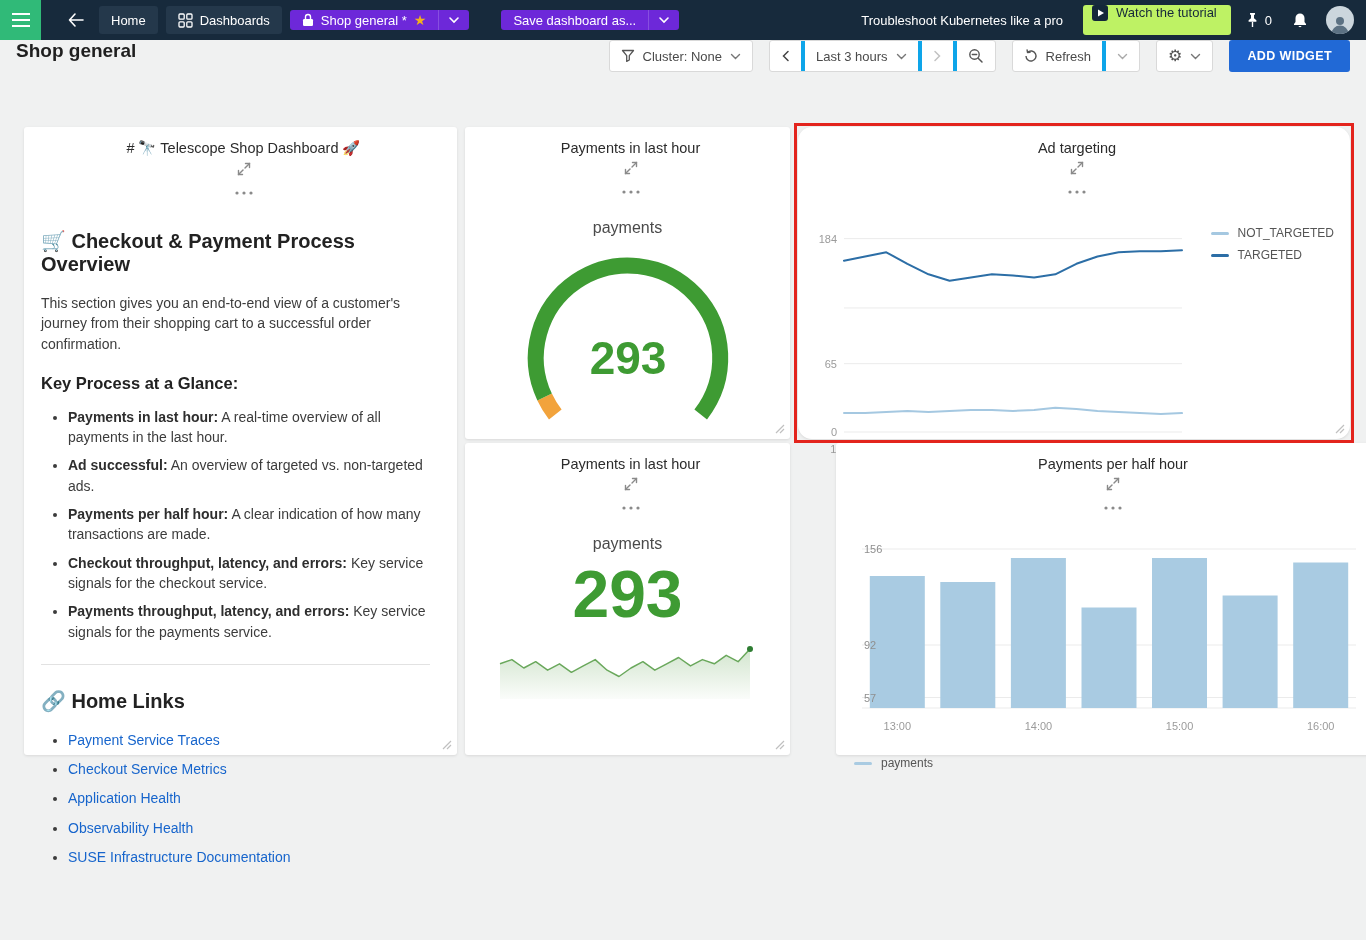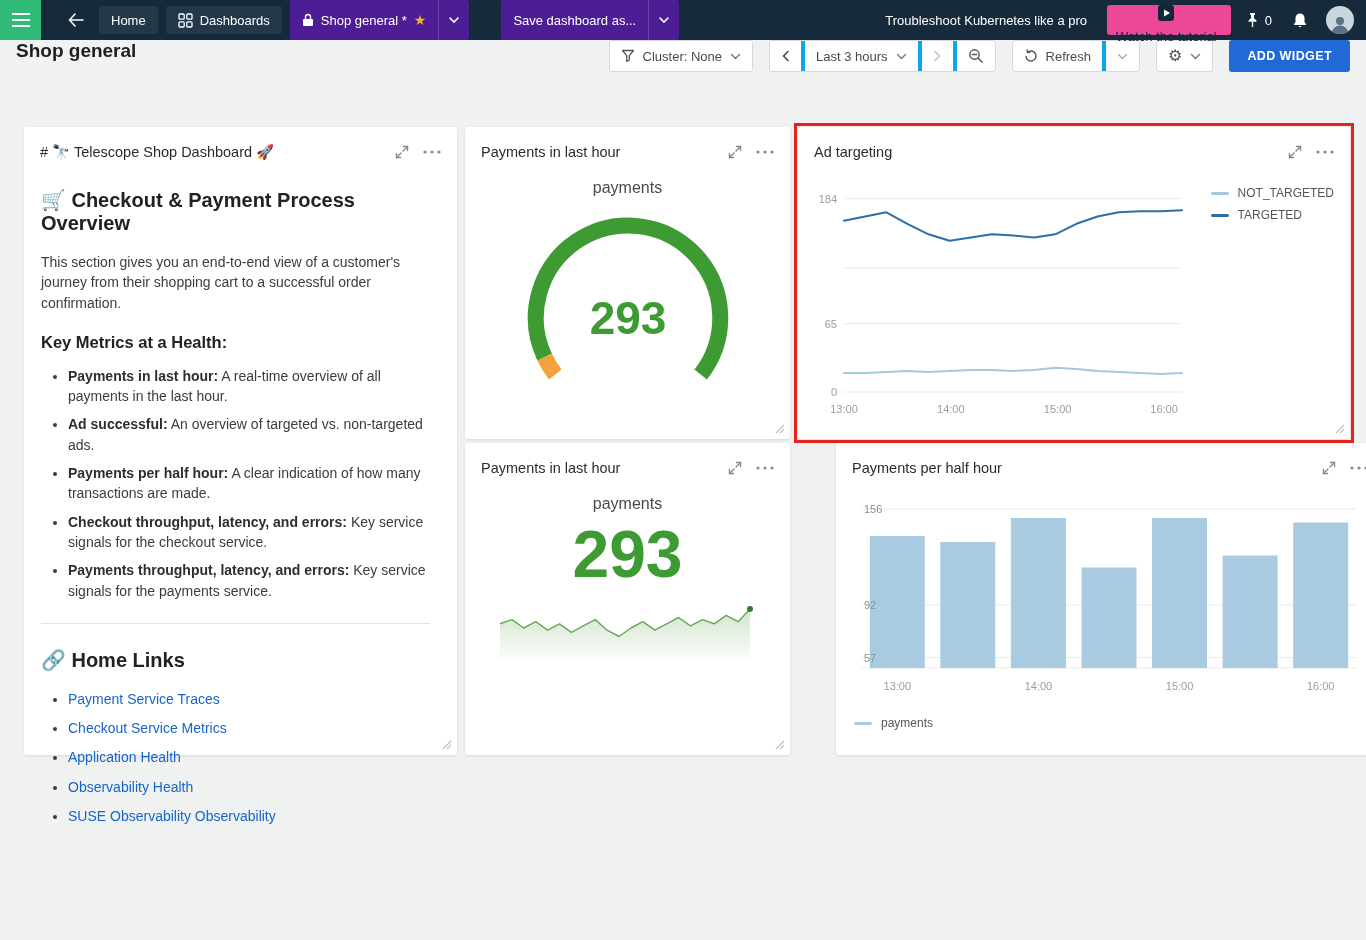--- a/index.html
+++ b/index.html
@@ -20,33 +20,33 @@
     background:#172a3c; display:flex; align-items:center; gap:8px;
     padding-right:12px; z-index:10;
   }
   .menu-btn { width:41px; height:40px; background:#30ba78; display:flex; align-items:center; justify-content:center; cursor:pointer; flex:none; }
   .back-btn { width:30px; height:28px; margin-left:12px; display:flex; align-items:center; justify-content:center; background:none; border:none; cursor:pointer; }
   .tb-btn {
     background:#24384b; border:none; color:#fff; height:28px; border-radius:3px;
     padding:0 12px; font-size:13px; display:inline-flex; align-items:center; gap:7px;
     cursor:pointer; font-family:inherit; white-space:nowrap;
   }
-  .tb-split { display:inline-flex; background:#4c1d95; border-radius:3px; overflow:hidden; height:40px; }
+  .tb-split { display:inline-flex; background:#6d28d9; border-radius:3px; overflow:hidden; height:20px; }
   .tb-split .seg {
     background:transparent; border:none; color:#fff; display:inline-flex; align-items:center;
     gap:7px; padding:0 12px; font-size:13px; cursor:pointer; font-family:inherit; white-space:nowrap;
   }
   .tb-split .seg + .seg { border-left:1px solid rgba(255,255,255,.18); padding:0 9px; }
   .star { color:#f2b01e; font-size:14px; line-height:1; }
   .spacer { flex:1; }
   .promo { font-size:13px; color:#fff; margin-right:12px; white-space:nowrap; }
   .tutorial-btn {
-    background:#ec4899; color:#14273a; border:none; height:30px; border-radius:3px;
+    background:#bef264; color:#14273a; border:none; height:30px; border-radius:3px;
     padding:0 14px 0 9px; font-size:13px; font-weight:500; display:inline-flex;
-    align-items:center; gap:8px; cursor:pointer; font-family:inherit; white-space:nowrap;flex-direction:column;
+    align-items:flex-start; gap:8px; cursor:pointer; font-family:inherit; white-space:nowrap;
   }
   .icon-btn { background:none; border:none; color:#fff; display:inline-flex; align-items:center; gap:5px; cursor:pointer; padding:4px 6px; font-size:13px; font-family:inherit; }
   .avatar { width:28px; height:28px; border-radius:50%; background:#ccd6dd; display:flex; align-items:flex-end; justify-content:center; overflow:hidden; margin-left:4px; cursor:pointer; flex:none; }
 
   
   .page-header { position:absolute; top:40px; left:0; right:0; height:80px; display:flex; align-items:flex-start; padding:0 16px; }
   .page-title { font-size:19px; font-weight:700; color:#1f1f1f; }
   .hdr-controls { margin-left:auto; display:flex; align-items:center; gap:16px; }
   .ctl { background:#fff; border:1px solid #d9d9d9; border-radius:3px; height:32px; display:inline-flex; align-items:stretch; }
   .ctl .seg {
@@ -55,21 +55,21 @@
   }
   .ctl .seg + .seg { border-left:4px solid #0ea5e9; }
   .ctl .seg.disabled { cursor:default; }
   .add-widget {
     background:#2169d6; color:#fff; border:none; height:32px; border-radius:3px;
     padding:0 18px; font-size:12.5px; font-weight:700; letter-spacing:.4px; cursor:pointer; font-family:inherit;
   }
 
   
   .card { position:absolute; background:#fff; border-radius:3px; box-shadow:0 1px 3px rgba(0,0,0,.10); }
-  .card-hd { display:flex; align-items:center; padding:13px 10px 8px 16px; }
+  .card-hd { display:flex; align-items:center; padding:13px 10px 8px 16px;flex-direction:column; }
   .card-title { font-size:14.5px; font-weight:500; color:#2b2b2b; }
   .hd-sp { flex:1; }
   .hd-icon { background:none; border:none; width:30px; height:24px; display:flex; align-items:center; justify-content:center; cursor:pointer; }
   .resize-handle { position:absolute; right:3px; bottom:3px; width:12px; height:12px; cursor:nwse-resize; }
 
   
   .md { padding:4px 27px 20px 17px; color:#3c3c3c; }
   .md h2 { font-size:20px; font-weight:700; color:#222; margin:12px 0 17px; }
   .md p  { font-size:14px; line-height:1.45; margin:0 0 20px; }
   .md h3 { font-size:16.5px; font-weight:700; color:#222; margin:0 0 14px; }
@@ -306,36 +306,36 @@
             <circle cx="2" cy="2" r="1.6" fill="#8a8a8a"></circle>
             <circle cx="9" cy="2" r="1.6" fill="#8a8a8a"></circle>
             <circle cx="16" cy="2" r="1.6" fill="#8a8a8a"></circle>
           </svg>
       </span>
     </button>
   </div>
   <div class="md">
     <h2>🛒 Checkout &amp; Payment Process Overview</h2>
     <p>This section gives you an end-to-end view of a customer's journey from their shopping cart to a successful order confirmation.</p>
-    <h3>Key Metrics at a Health:</h3>
+    <h3>Key Process at a Glance:</h3>
     <ul>
       <li><b>Payments in last hour:</b><span> A real-time overview of all payments in the last hour.</span></li>
       <li><b>Ad successful:</b><span> An overview of targeted vs. non-targeted ads.</span></li>
       <li><b>Payments per half hour:</b><span> A clear indication of how many transactions are made.</span></li>
       <li><b>Checkout throughput, latency, and errors:</b><span> Key service signals for the checkout service.</span></li>
       <li><b>Payments throughput, latency, and errors:</b><span> Key service signals for the payments service.</span></li>
     </ul>
     <hr>
     <h2>🔗 Home Links</h2>
     <ul class="links">
       <li><a>Payment Service Traces</a></li>
       <li><a>Checkout Service Metrics</a></li>
       <li><a>Application Health</a></li>
       <li><a>Observability Health</a></li>
-      <li><a>SUSE Observability Observability</a></li>
+      <li><a>SUSE Infrastructure Documentation</a></li>
     </ul>
   </div>
   <div class="resize-handle">
     <svg width="10" height="10" viewBox="0 0 10 10">
         <path d="M9 1 L1 9 M9 5 L5 9" stroke="#c0c0c0" stroke-width="1.2"></path>
       </svg>
   </div>
 </section>
 
 <section class="card" style="left:465px; top:127px; width:325px; height:312px;">
@@ -370,21 +370,21 @@
         <text x="150" y="134.72000000000003" text-anchor="middle" fill="#3e9b33" font-size="46" font-weight="700">293</text>
       </svg>
     </div>
   <div class="resize-handle">
     <svg width="10" height="10" viewBox="0 0 10 10">
         <path d="M9 1 L1 9 M9 5 L5 9" stroke="#c0c0c0" stroke-width="1.2"></path>
       </svg>
   </div>
 </section>
 
-<section class="card" style="left:798px; top:127px; width:552px; height:312px;">
+<section class="card" style="left:798px; top:127px; width:552px; height:312px;border-radius:14px;">
   <div class="card-hd">
     <span class="card-title">Ad targeting</span>
     <span class="hd-sp"></span>
     <button class="hd-icon">
       <span>
         <svg width="16" height="16" viewBox="0 0 16 16" stroke="#8a8a8a" stroke-width="1.4" fill="none" stroke-linecap="round">
             <path d="M9.5 2.5 H13.5 V6.5"></path>
             <path d="M13.5 2.5 L9 7"></path>
             <path d="M6.5 13.5 H2.5 V9.5"></path>
             <path d="M2.5 13.5 L7 9"></path>

